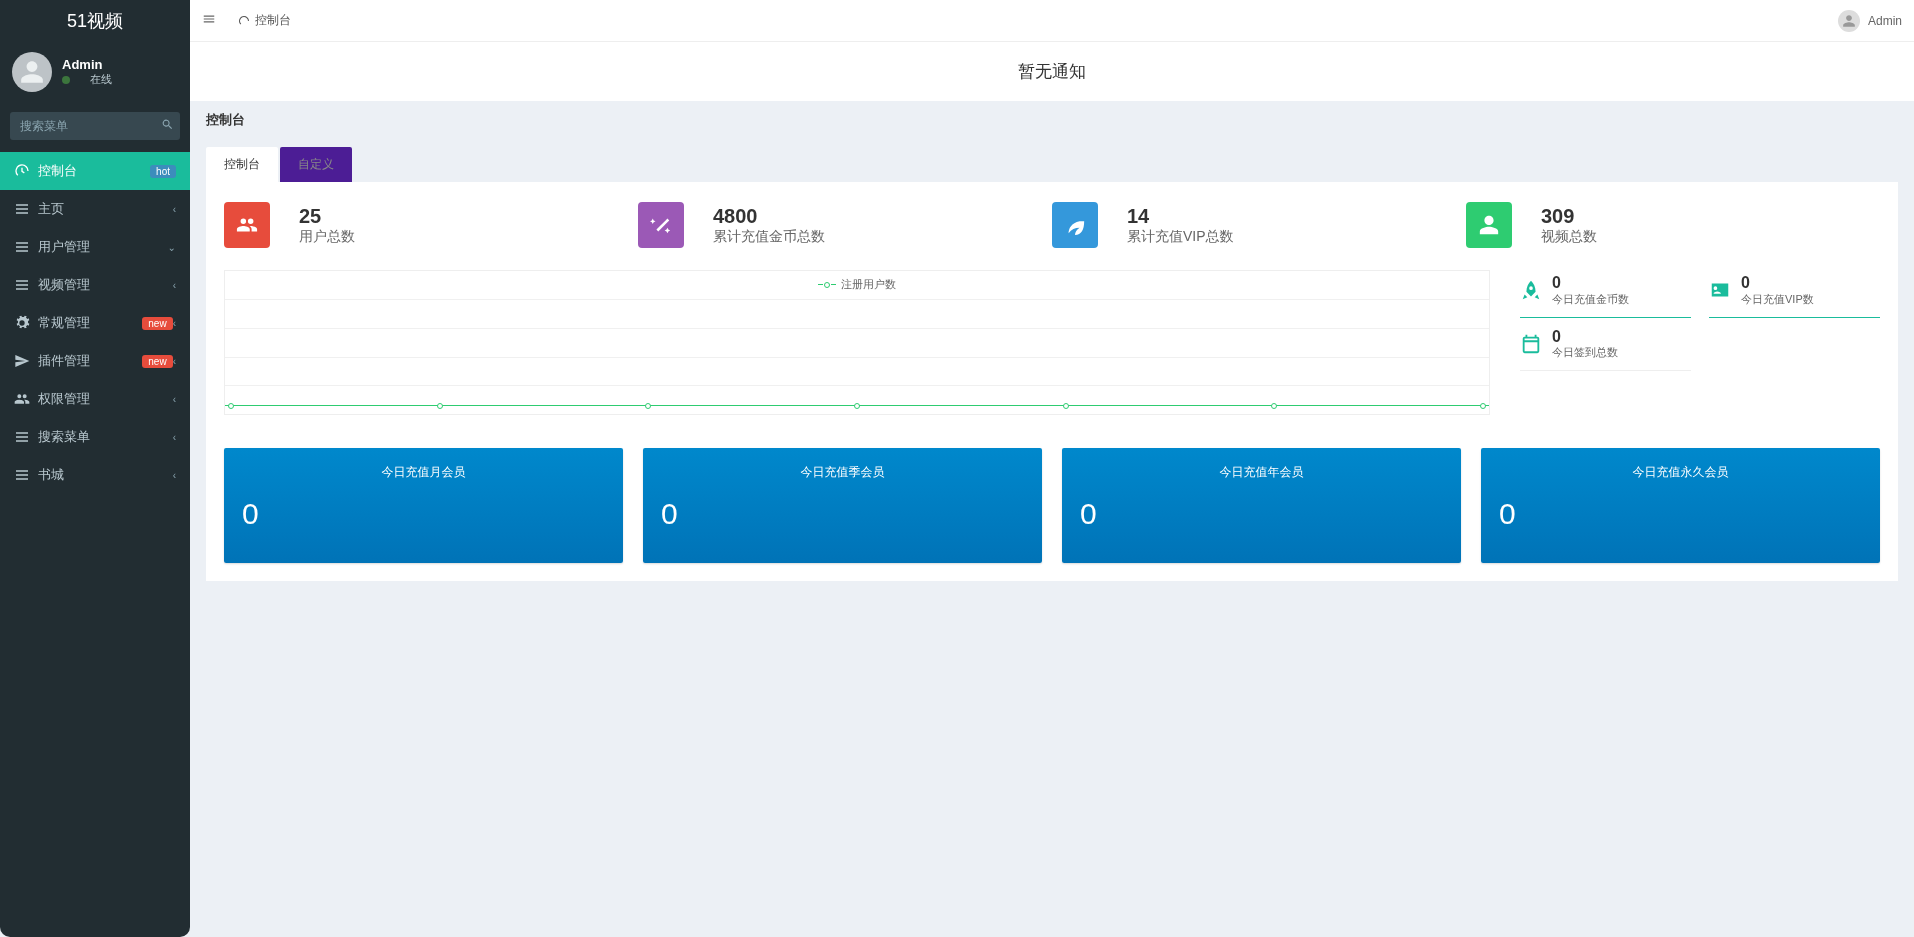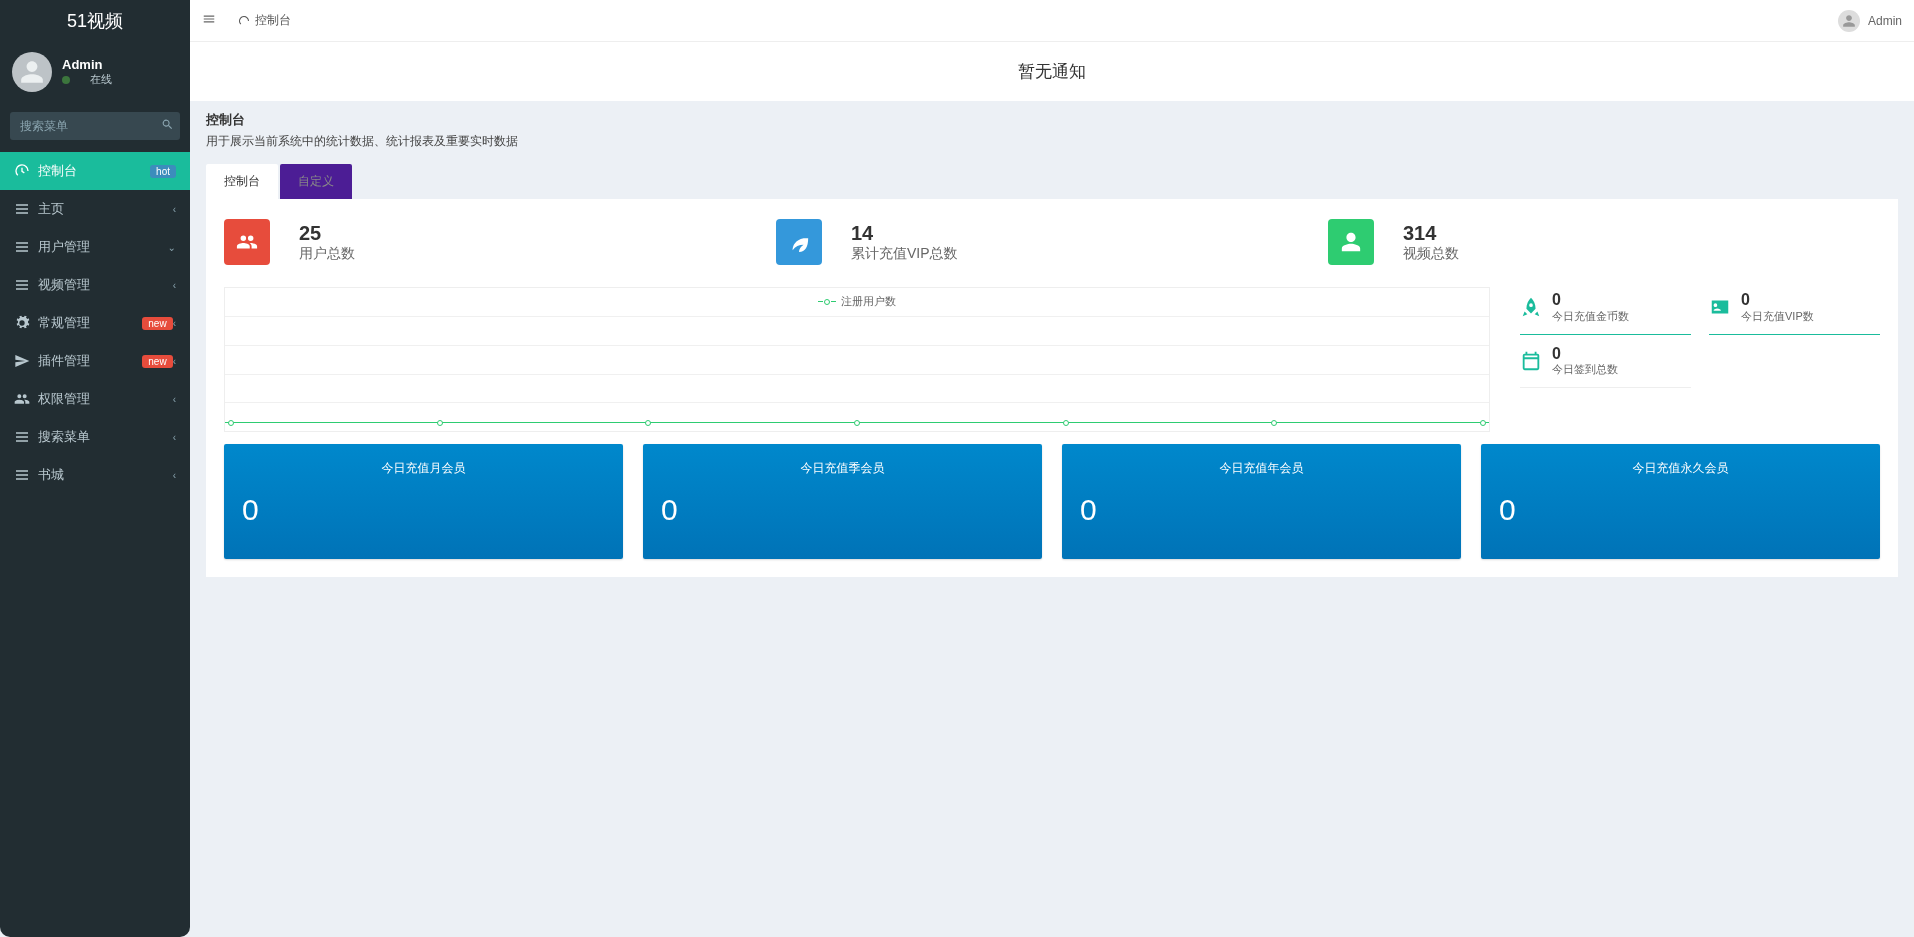--- a/index.html
+++ b/index.html
@@ -60,21 +60,21 @@
 .stat-icon { width:46px; height:46px; border-radius:4px; display:flex; align-items:center; justify-content:center; }
 .stat-icon svg { width:22px; height:22px; fill:#fff; }
 .stat-icon.red { background:#e74c3c; }
 .stat-icon.purple { background:#9b59b6; }
 .stat-icon.blue { background:#3498db; }
 .stat-icon.green { background:#2ecc71; }
 .stat-text .value { font-size:20px; font-weight:bold; color:#333; line-height:1.2; }
 .stat-text .label { font-size:14px; color:#666; }
 
 
-.chart-stats-row { display:flex; gap: 30px; margin-bottom: 12px; }
+.chart-stats-row { display:flex; gap: 30px; margin-bottom: 33px; }
 .chart-area { flex: 1; min-width: 0; }
 .chart-box { border:1px solid #eee; height: 145px; position:relative; background:#fff; }
 .chart-legend { position:absolute; top:6px; left:50%; transform:translateX(-50%); font-size:11px; color:#666; display:flex; align-items:center; gap:5px; }
 .legend-marker { width:18px; height:8px; display:inline-flex; align-items:center; }
 .legend-marker::before, .legend-marker::after { content:''; height:1px; flex:1; background:#2ecc71; }
 .legend-dot { width:6px; height:6px; border-radius:50%; border:1px solid #2ecc71; background:#fff; margin:0 1px; }
 .chart-grid { position:absolute; left:0; right:0; top:28px; bottom:0; }
 .grid-line { position:absolute; left:0; right:0; height:1px; background:#f0f0f0; }
 .chart-line { position:absolute; left:0; right:0; bottom:8px; height:1px; background:#2ecc71; }
 .chart-point { position:absolute; bottom:5px; width:6px; height:6px; border-radius:50%; border:1px solid #2ecc71; background:#fff; transform:translateX(-50%); }
@@ -235,21 +235,20 @@
       </span>
       <span class="top-username">Admin</span>
     </div>
   </div>
 
   <div class="content">
     <div class="notice-bar">暂无通知</div>
 
     <div class="page-desc">
       <h4>控制台</h4>
-      <p>用于展示当前系统中的统计数据、统计报表及重要实时数据</p>
     </div>
 
     <div class="tabs">
       <div class="tab active">控制台</div>
       <div class="tab">自定义</div>
     </div>
 
     <div class="panel">
 
       <div class="stats-row">
@@ -258,38 +257,49 @@
               <svg viewBox="0 0 24 24">
                 <path d="M16 11a3 3 0 100-6 3 3 0 000 6zm-8 0a3 3 0 100-6 3 3 0 000 6zm0 2c-2.3 0-7 1.2-7 3.5V19h14v-2.5C15 14.2 10.3 13 8 13zm8 0c-.3 0-.6 0-1 .1 1.2.9 2 2 2 3.4V19h6v-2.5c0-2.3-4.7-3.5-7-3.5z"></path>
               </svg>
             </div>
           <div class="stat-text">
               <div class="value">25</div>
               <div class="label">用户总数</div>
             </div>
         </div>
         <div class="stat-card">
+          <div class="stat-icon purple">
+              <svg viewBox="0 0 24 24">
+                <path d="M7 17l10-10 2 2L9 19l-2-2zm12-12l2 2-2 2-2-2 2-2zM3 5l1 2 2 1-2 1-1 2-1-2-2-1 2-1 1-2zm16 10l1 2 2 1-2 1-1 2-1-2-2-1 2-1 1-2z"></path>
+              </svg>
+            </div>
+          <div class="stat-text">
+              <div class="value">4800</div>
+              <div class="label">累计充值金币总数</div>
+            </div>
+        </div>
+        <div class="stat-card">
           <div class="stat-icon blue">
               <svg viewBox="0 0 24 24">
                 <path d="M17 8C8 10 5 16 5 21c3-4 7-6 12-6-3 2-5 5-5 8 7 0 10-6 10-15-2 0-4 0-5 0z"></path>
               </svg>
             </div>
           <div class="stat-text">
               <div class="value">14</div>
               <div class="label">累计充值VIP总数</div>
             </div>
         </div>
         <div class="stat-card">
           <div class="stat-icon green">
               <svg viewBox="0 0 24 24">
                 <path d="M12 12c2.7 0 5-2.3 5-5s-2.3-5-5-5-5 2.3-5 5 2.3 5 5 5zm0 2c-3.3 0-10 1.7-10 5v3h20v-3c0-3.3-6.7-5-10-5z"></path>
               </svg>
             </div>
           <div class="stat-text">
-              <div class="value">314</div>
+              <div class="value">309</div>
               <div class="label">视频总数</div>
             </div>
         </div>
       </div>
 
       <div class="chart-stats-row">
         <div class="chart-area">
           <div class="chart-box">
             <div class="chart-legend">
               <span class="legend-marker">

